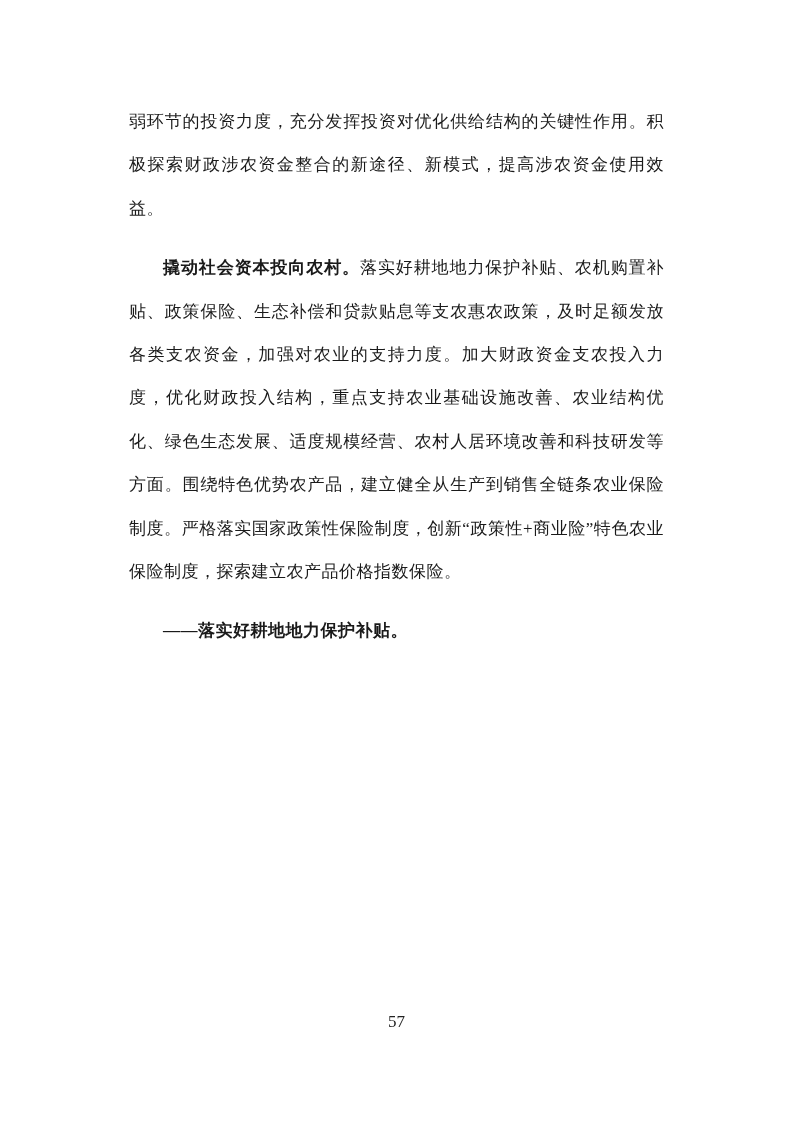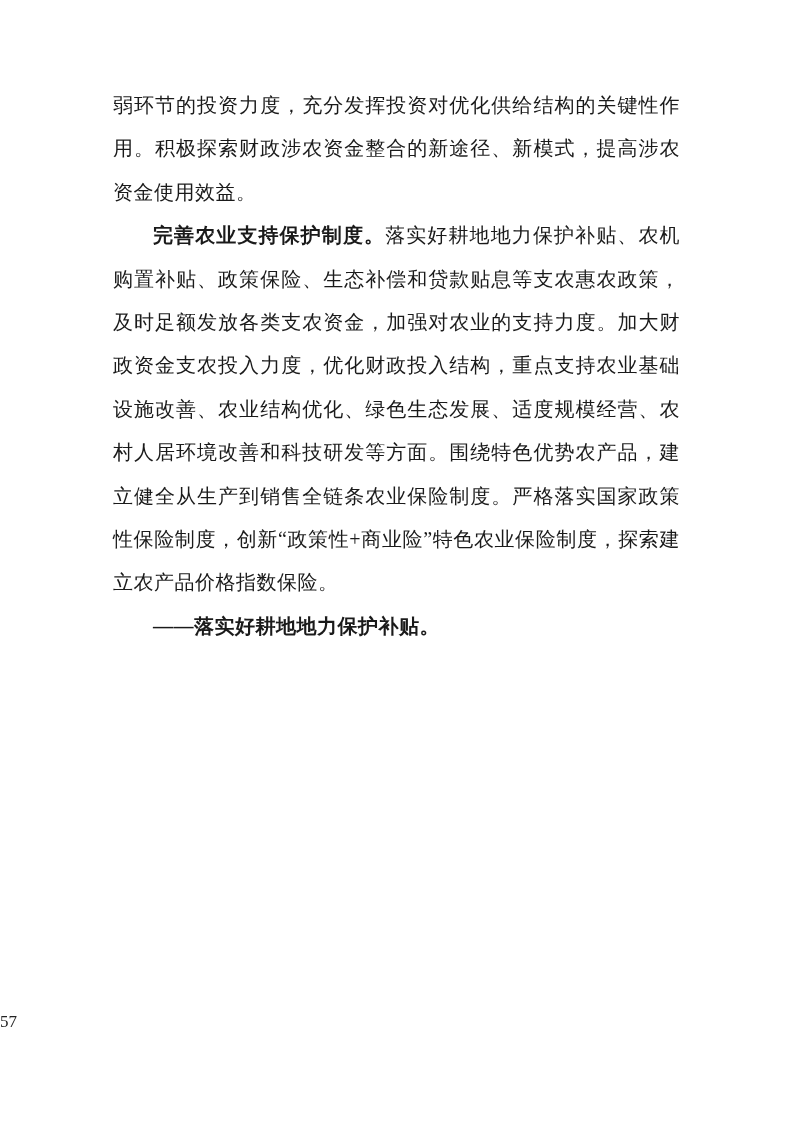--- a/index.html
+++ b/index.html
@@ -23,23 +23,23 @@
     height: 1122px;
     background: #ffffff;
   }
   .content {
     position: absolute;
     left: 113px;
     top: 84px;
     width: 567px;
   }
   .para {
-    margin: 0;
+    margin: 16px;
     padding: 0;
-    font-size: 20px;
+    font-size: 17px;
     line-height: 43.4px;
     text-align: justify;
     text-justify: inter-character;
     letter-spacing: 0.5px;
     word-break: break-all;
   }
   .para.indent {
     text-indent: 2em;
   }
   .lead {
@@ -49,34 +49,35 @@
     font-weight: normal;
   }
   .bold-para .lead {
     font-weight: bold;
   }
   .page-number {
     position: absolute;
     left: 0;
     top: 1012px;
     width: 100%;
+    text-align: center;
     font-size: 17px;
     color: #222222;
     font-family: "Liberation Serif", serif;
   }
 </style>
 </head>
 <body>
 
 <div class="page">
   <div class="content">
 
     <p class="para"><span class="body-text">弱环节的投资力度，充分发挥投资对优化供给结构的关键性作用。积极探索财政涉农资金整合的新途径、新模式，提高涉农资金使用效益。</span></p>
 
 
-    <p class="para indent"><span class="lead">完善农业支持保护制度。</span><span class="body-text">落实好耕地地力保护补贴、农机购置补贴、政策保险、生态补偿和贷款贴息等支农惠农政策，及时足额发放各类支农资金，加强对农业的支持力度。加大财政资金支农投入力度，优化财政投入结构，重点支持农业基础设施改善、农业结构优化、绿色生态发展、适度规模经营、农村人居环境改善和科技研发等方面。围绕特色优势农产品，建立健全从生产到销售全链条农业保险制度。严格落实国家政策性保险制度，创新“政策性+商业险”特色农业保险制度，探索建立农产品价格指数保险。</span></p>
+    <p class="para indent"><span class="lead">撬动社会资本投向农村。</span><span class="body-text">落实好耕地地力保护补贴、农机购置补贴、政策保险、生态补偿和贷款贴息等支农惠农政策，及时足额发放各类支农资金，加强对农业的支持力度。加大财政资金支农投入力度，优化财政投入结构，重点支持农业基础设施改善、农业结构优化、绿色生态发展、适度规模经营、农村人居环境改善和科技研发等方面。围绕特色优势农产品，建立健全从生产到销售全链条农业保险制度。严格落实国家政策性保险制度，创新“政策性+商业险”特色农业保险制度，探索建立农产品价格指数保险。</span></p>
 
     <p class="para indent bold-para"><span class="lead">——落实好耕地地力保护补贴。</span></p>
 
   </div>
 
   <div class="page-number">57</div>
 </div>
 
 </body></html>

